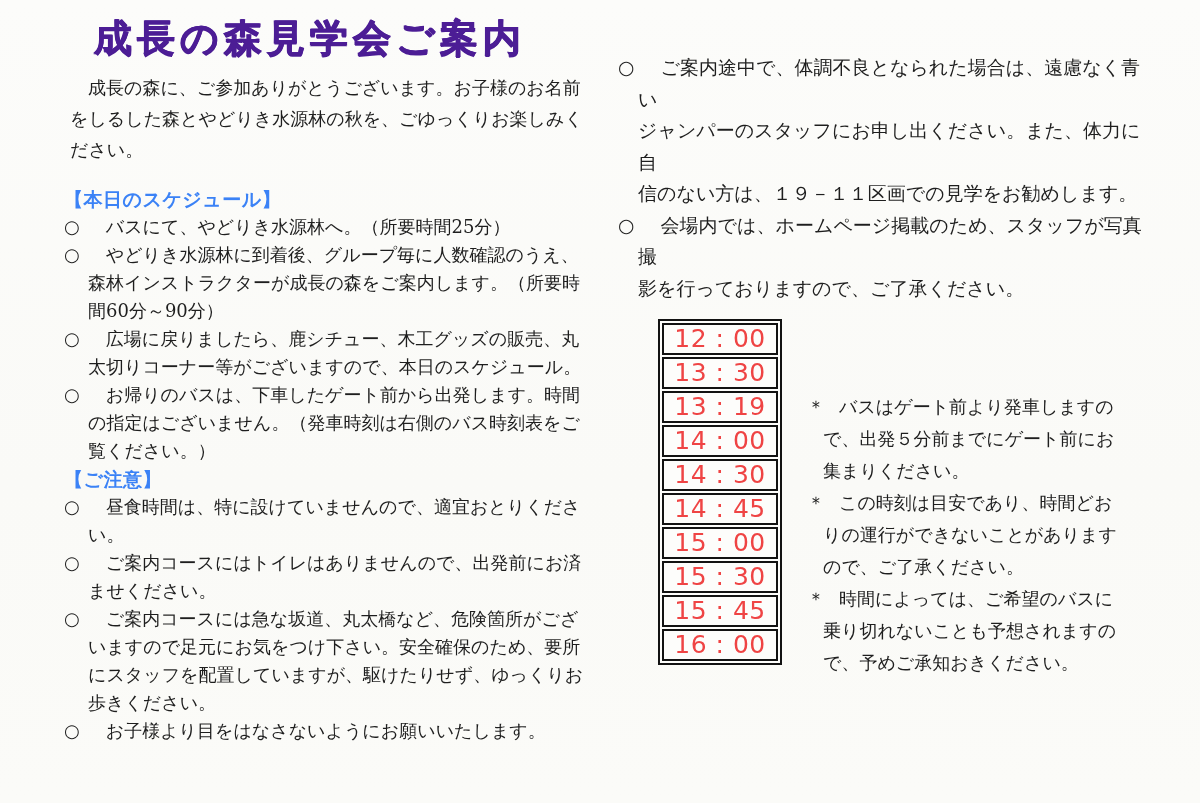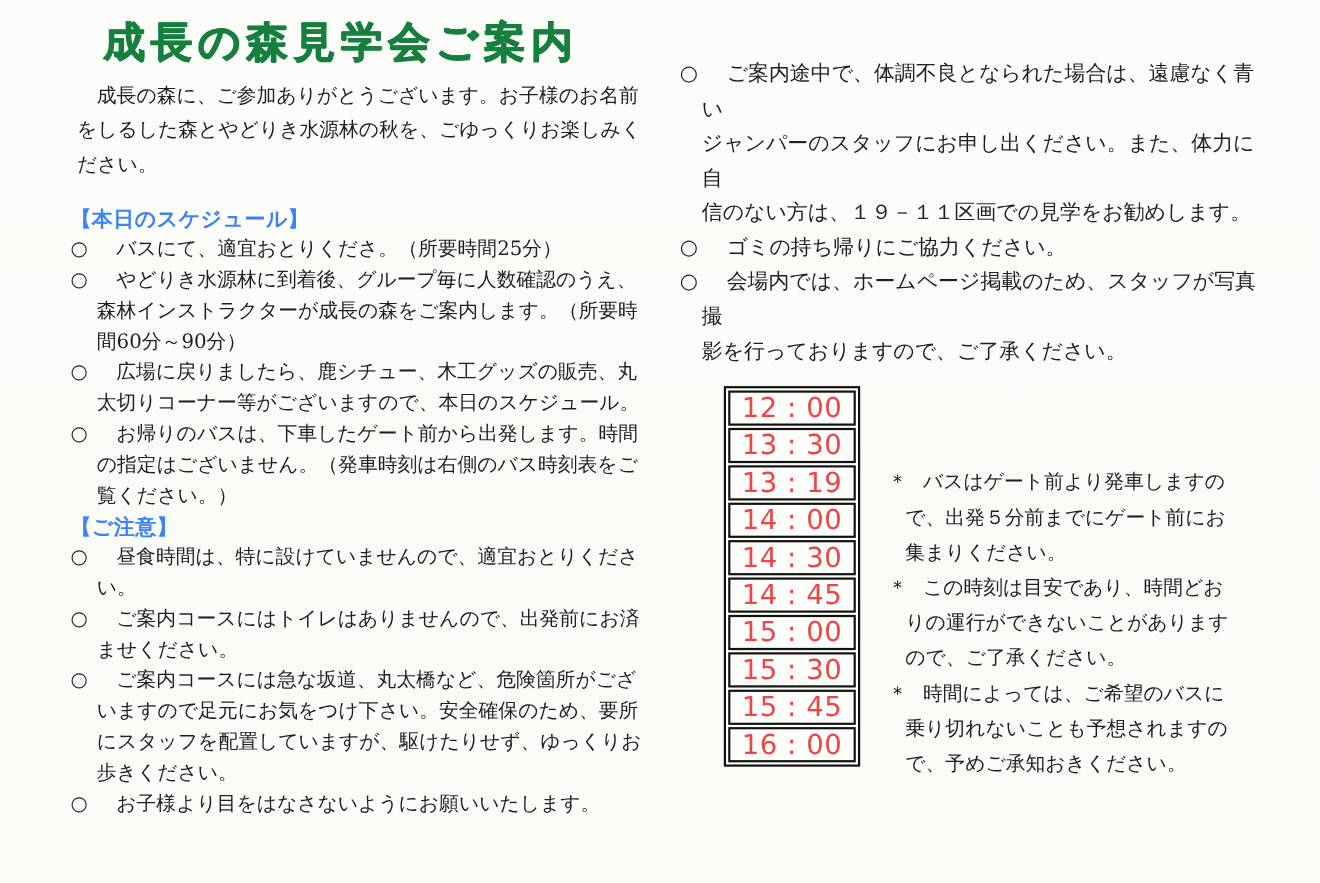--- a/index.html
+++ b/index.html
@@ -17,21 +17,21 @@
   }
   .col { position: absolute; }
   .col-left  { left: 64px; top: 0;  width: 548px; }
   .col-right { left: 618px; top: 52px; width: 540px; }
 
   .doc-title {
     margin: 16px 0 0 30px;
     font-family: "DejaVu Sans", "Liberation Sans", sans-serif;
     font-size: 38px; line-height: 44px;
     font-weight: 900; letter-spacing: 5px;
-    color: #15803d;
+    color: #4c1d95;
     text-shadow: 0.6px 0 0 currentColor, -0.6px 0 0 currentColor, 0 0.5px 0 currentColor;
     white-space: nowrap;
   }
   .intro {
     margin: 12px 0 0 6px;
     font-size: 18px; line-height: 31px;
     white-space: pre-line;
   }
   .list-block { margin: 0; font-size: 18px; line-height: 28px; }
   .list-block.first { margin-top: 20px; }
@@ -89,21 +89,21 @@
 
 <div class="col col-left">
   <div class="doc-title">成長の森見学会ご案内</div>
 
   <div class="intro">　成長の森に、ご参加ありがとうございます。お子様のお名前
 をしるした森とやどりき水源林の秋を、ごゆっくりお楽しみく
 ださい。</div>
 
   <div class="list-block first">
     <div class="block-heading">【本日のスケジュール】</div>
-    <div class="li"><span class="mk">○</span><span class="tx">バスにて、適宜おとりくださ。（所要時間25分）</span></div>
+    <div class="li"><span class="mk">○</span><span class="tx">バスにて、やどりき水源林へ。（所要時間25分）</span></div>
     <div class="li"><span class="mk">○</span><span class="tx">やどりき水源林に到着後、グループ毎に人数確認のうえ、
 森林インストラクターが成長の森をご案内します。（所要時
 間60分～90分）</span></div>
     <div class="li"><span class="mk">○</span><span class="tx">広場に戻りましたら、鹿シチュー、木工グッズの販売、丸
 太切りコーナー等がございますので、本日のスケジュール。</span></div>
     <div class="li"><span class="mk">○</span><span class="tx">お帰りのバスは、下車したゲート前から出発します。時間
 の指定はございません。（発車時刻は右側のバス時刻表をご
 覧ください。）</span></div>
   </div>
 
@@ -119,21 +119,20 @@
 歩きください。</span></div>
     <div class="li"><span class="mk">○</span><span class="tx">お子様より目をはなさないようにお願いいたします。</span></div>
   </div>
 </div>
 
 <div class="col col-right">
   <div class="rlist">
     <div class="li"><span class="mk">○</span><span class="tx">ご案内途中で、体調不良となられた場合は、遠慮なく青い
 ジャンパーのスタッフにお申し出ください。また、体力に自
 信のない方は、１９－１１区画での見学をお勧めします。</span></div>
-    <div class="li"><span class="mk">○</span><span class="tx">ゴミの持ち帰りにご協力ください。</span></div>
     <div class="li"><span class="mk">○</span><span class="tx">会場内では、ホームページ掲載のため、スタッフが写真撮
 影を行っておりますので、ご了承ください。</span></div>
   </div>
 
 
   <div class="tt-row">
     <div class="timetable">
       <div class="time-cell">12 : 00</div>
       <div class="time-cell">13 : 30</div>
       <div class="time-cell">13 : 19</div>

